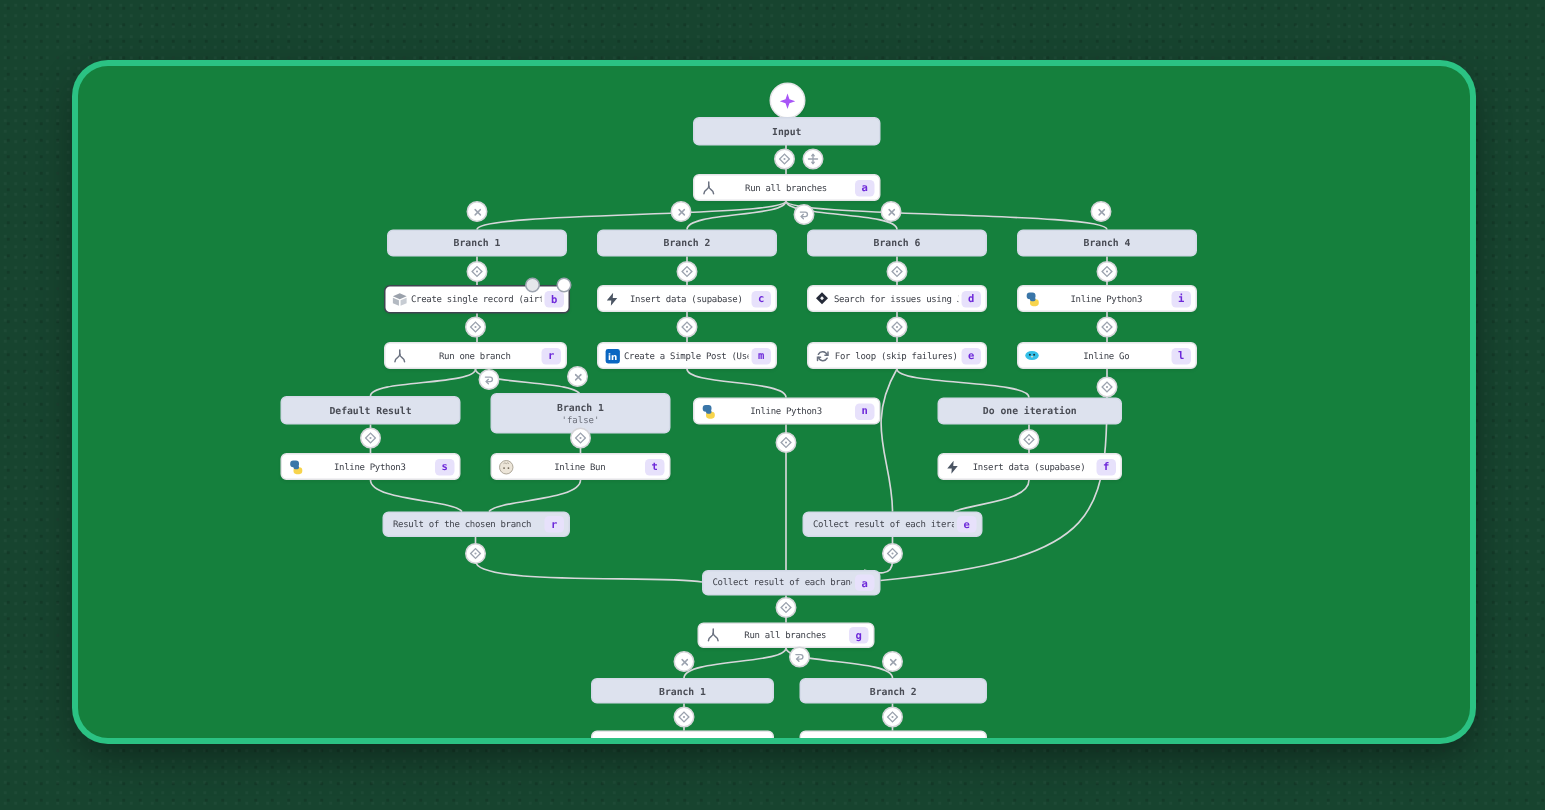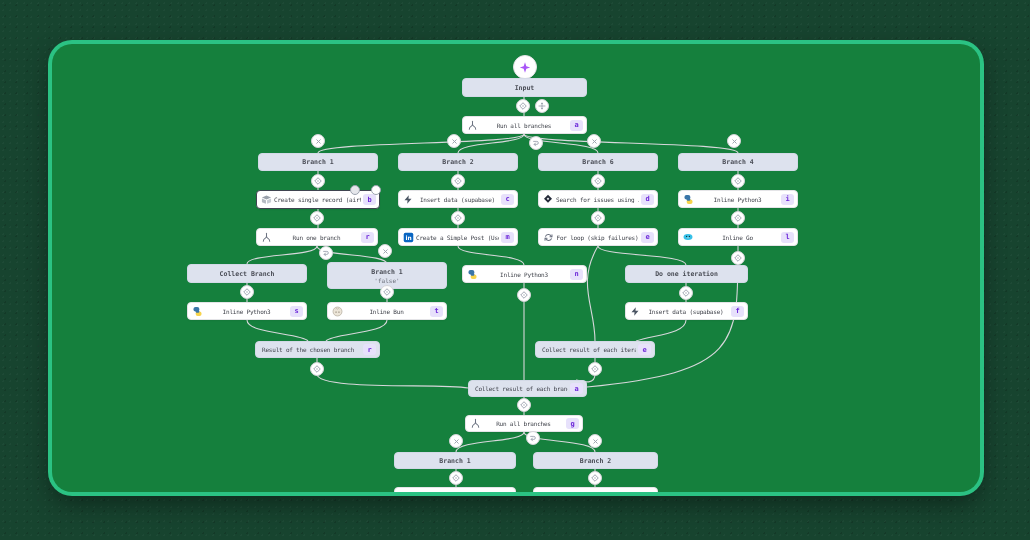--- a/index.html
+++ b/index.html
@@ -366,21 +366,21 @@
       </div>
       <div class="dot" style="left: 679px; top: 207px;">
         <span class="icon">
           <svg width="8" height="8" viewBox="0 0 8 8">
             <rect x="1.7" y="1.7" width="4.6" height="4.6" transform="rotate(45 4 4)" fill="none" stroke="#9ca3af" stroke-width="0.9"></rect>
             <circle cx="4" cy="4" r="0.7" fill="#9ca3af"></circle>
           </svg>
         </span>
       </div>
       <div class="node header" style="left: 135px; top: 220px; width: 120px; height: 19px;">
-        <div>Collect Branch</div>
+        <div>Default Result</div>
       </div>
       <div class="node header" style="left: 275px; top: 218px; width: 120px; height: 27px;">
         <div>Branch 1</div>
         <div class="sub">'false'</div>
       </div>
       <div class="node step" style="left: 410px; top: 221px; width: 125px; height: 18px;">
         <span class="icon">
           <svg width="11" height="11" viewBox="0 0 12 12">
             <rect x="1.6" y="1" width="6.4" height="5" rx="2.2" fill="#3a76a8"></rect>
             <rect x="4" y="6" width="6.4" height="5" rx="2.2" fill="#f7d44c"></rect>

